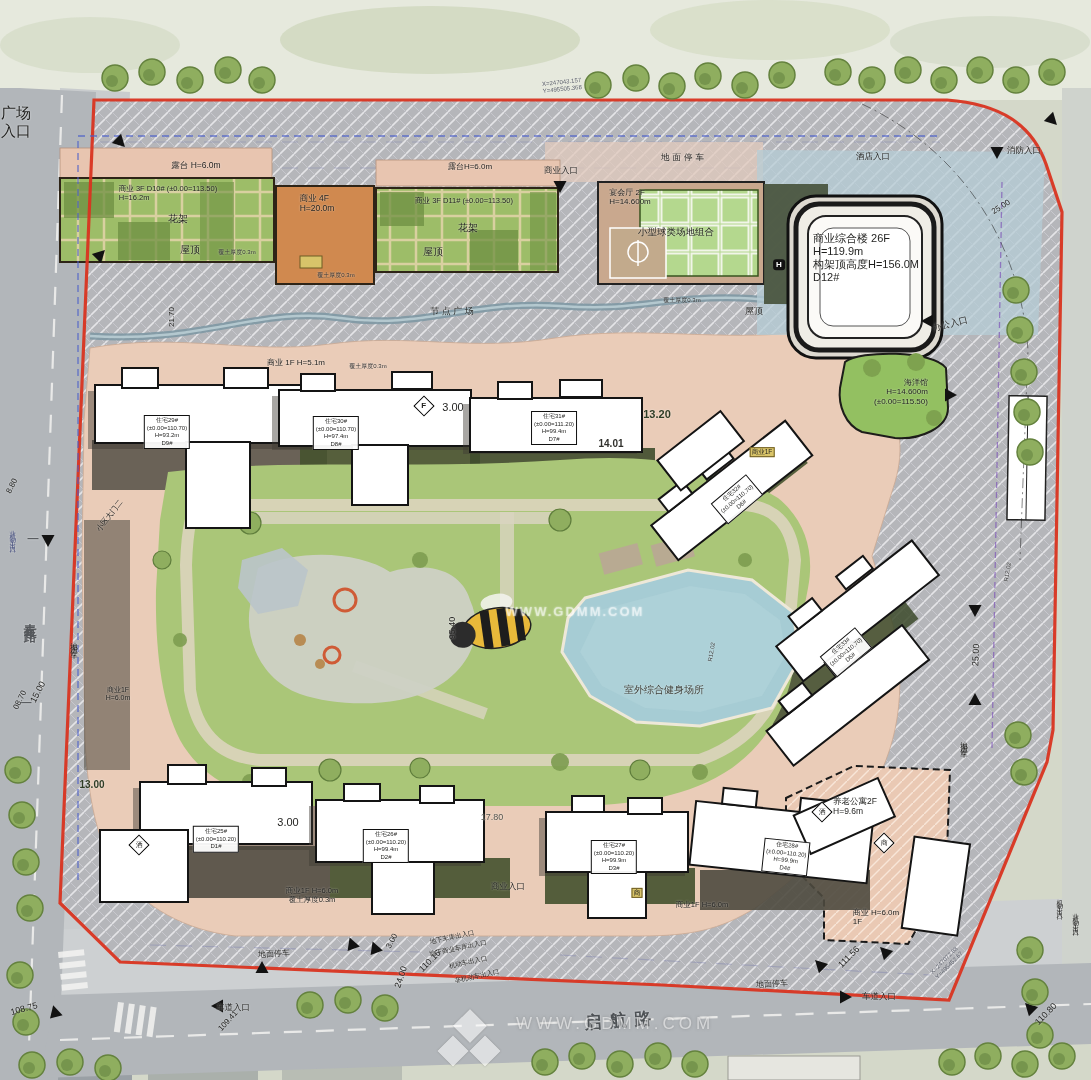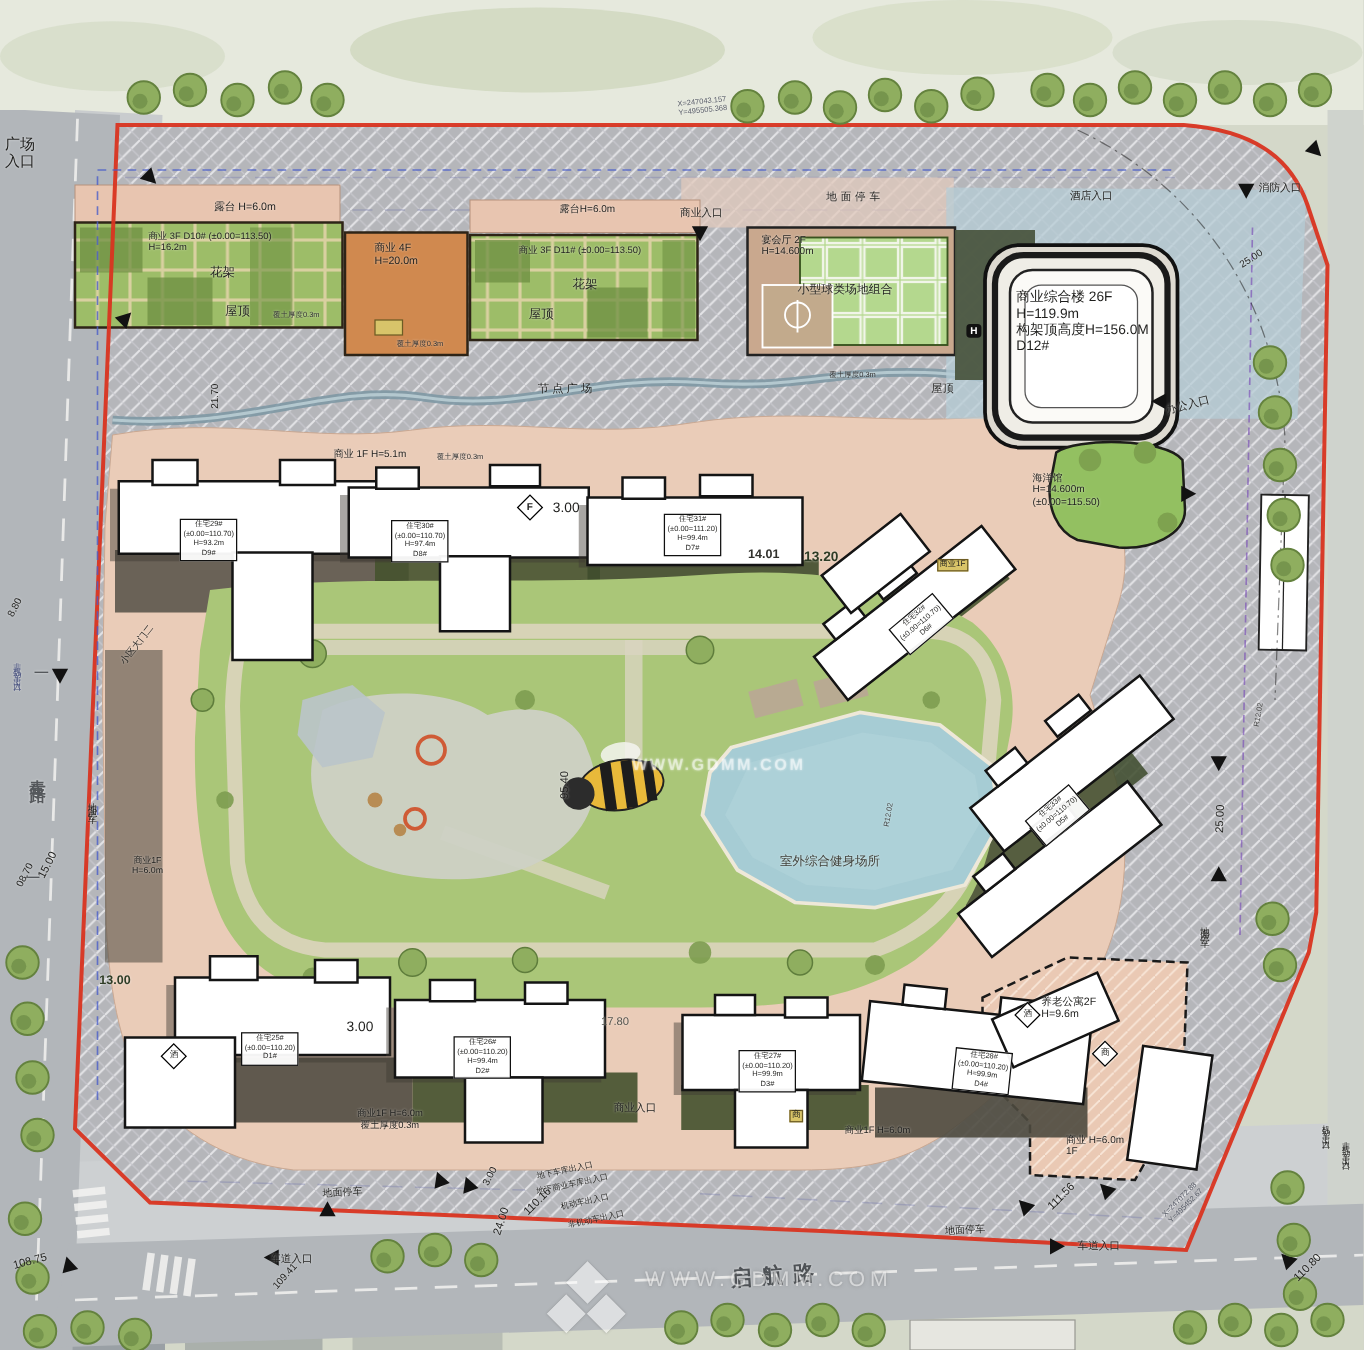--- a/index.html
+++ b/index.html
@@ -425,21 +425,21 @@
         <circle cx="988" cy="1056" r="13" fill="#8fae5f" stroke="#64823e" stroke-width="1.5"></circle>
         <circle cx="985" cy="1059" r="6" fill="#6f8f49" opacity="0.8"></circle>
         <circle cx="1025" cy="1064" r="13" fill="#8fae5f" stroke="#64823e" stroke-width="1.5"></circle>
         <circle cx="1022" cy="1067" r="6" fill="#6f8f49" opacity="0.8"></circle>
         <circle cx="1062" cy="1056" r="13" fill="#8fae5f" stroke="#64823e" stroke-width="1.5"></circle>
         <circle cx="1059" cy="1059" r="6" fill="#6f8f49" opacity="0.8"></circle>
       </g>
 </svg>
 
 <div id="labels">
-      <div class="lbl" style="left: 16px; top: 122px; font-size: 12px; text-align: center; --r: 0deg;">广场
+      <div class="lbl" style="left: 16px; top: 122px; font-size: 15px; text-align: center; --r: 0deg;">广场
 入口</div>
       <div class="lbl" style="left: 196px; top: 165px; font-size: 8.5px; text-align: center; --r: 0deg;">露台 H=6.0m</div>
       <div class="lbl ta-l" style="left: 168px; top: 194px; font-size: 7.5px; --r: 0deg;">商业 3F D10# (±0.00=113.50)
 H=16.2m</div>
       <div class="lbl" style="left: 178px; top: 219px; font-size: 10px; --r: 0deg;">花架</div>
       <div class="lbl" style="left: 190px; top: 250px; font-size: 10px; --r: 0deg;">屋顶</div>
       <div class="lbl" style="left: 237px; top: 253px; font-size: 6px; color: rgb(51, 51, 51); --r: 0deg;">覆土厚度0.3m</div>
       <div class="lbl ta-l" style="left: 317px; top: 203px; font-size: 8.5px; --r: 0deg;">商业 4F
 H=20.0m</div>
       <div class="lbl" style="left: 336px; top: 276px; font-size: 6px; color: rgb(51, 51, 51); --r: 0deg;">覆土厚度0.3m</div>
@@ -460,28 +460,28 @@
       <div class="lbl" style="left: 452px; top: 311px; font-size: 9px; --r: 0deg;">节 点 广 场</div>
       <div class="lbl" style="left: 172px; top: 317px; font-size: 8px; --r: -90deg;">21.70</div>
       <div class="lbl" style="left: 950px; top: 324px; font-size: 9px; --r: -14deg;">办公入口</div>
       <div class="lbl" style="left: 1001px; top: 207px; font-size: 8px; --r: -33deg;">25.00</div>
       <div class="lbl" style="left: 754px; top: 311px; font-size: 9px; --r: 0deg;">屋顶</div>
       <div class="lbl ta-l" style="left: 866px; top: 258px; font-size: 11px; --r: 0deg;">商业综合楼 26F
 H=119.9m
 构架顶高度H=156.0M
 D12#</div>
       <div class="lbl hbox" style="left: 779px; top: 265px; font-size: 8px; font-weight: bold; --r: 0deg;">H</div>
-      <div class="lbl ta-l" style="left: 853px; top: 392px; font-size: 8px; --r: 0deg;">海洋馆
+      <div class="lbl ta-l" style="left: 901px; top: 392px; font-size: 8px; text-align: right; --r: 0deg;">海洋馆
 H=14.600m
 (±0.00=115.50)</div>
       <div class="lbl" style="left: 296px; top: 363px; font-size: 8px; --r: 0deg;">商业 1F H=5.1m</div>
       <div class="lbl" style="left: 368px; top: 367px; font-size: 6px; color: rgb(51, 51, 51); --r: 0deg;">覆土厚度0.3m</div>
       <div class="lbl dia" style="left: 424px; top: 406px; font-size: 8px; font-weight: bold; --r: 0deg;"><span class="inner">F</span></div>
       <div class="lbl" style="left: 453px; top: 407px; font-size: 11px; --r: 0deg;">3.00</div>
-      <div class="lbl" style="left: 657px; top: 414px; font-size: 11px; color: rgb(47, 61, 38); font-weight: bold; margin-top: 32px; --r: 0deg;">13.20</div>
+      <div class="lbl" style="left: 657px; top: 414px; font-size: 11px; color: rgb(47, 61, 38); font-weight: bold; --r: 0deg;">13.20</div>
       <div class="lbl" style="left: 611px; top: 444px; font-size: 10px; color: rgb(48, 48, 44); font-weight: bold; --r: 0deg;">14.01</div>
       <div class="lbl box" style="left: 167px; top: 432px; font-size: 6px; --r: 0deg;">住宅29#
 (±0.00=110.70)
 H=93.2m
 D9#</div>
       <div class="lbl box" style="left: 336px; top: 433px; font-size: 6px; --r: 0deg;">住宅30#
 (±0.00=110.70)
 H=97.4m
 D8#</div>
       <div class="lbl box" style="left: 554px; top: 428px; font-size: 6px; --r: 0deg;">住宅31#

